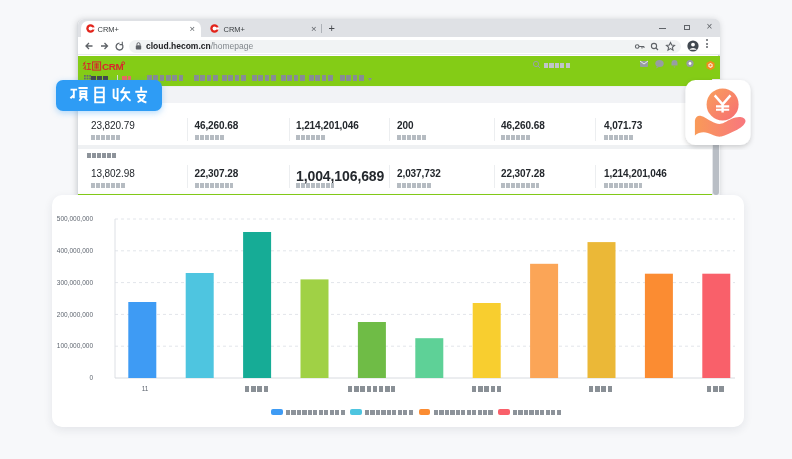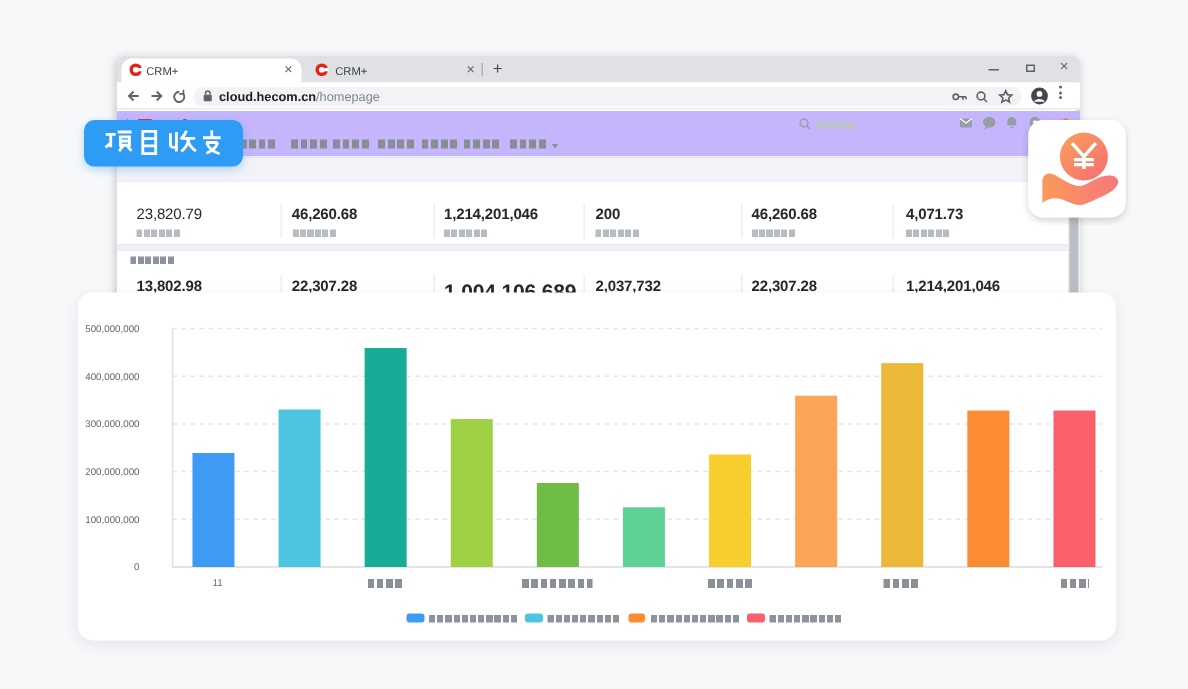--- a/index.html
+++ b/index.html
@@ -6,21 +6,21 @@
   html,body { width:792px; height:459px; overflow:hidden; }
   body { background:#f7f8fa; font-family:"Liberation Sans", sans-serif; position:relative; }
   .abs { position:absolute; }
   
   .cjk { position:absolute; --c:#757b82; --w:5px; --p:6.2px;
     background:repeating-linear-gradient(90deg, var(--c) 0, var(--c) var(--w), transparent var(--w), transparent var(--p)); }
 </style>
 </head>
 <body>
 
-<div class="abs" id="browser" style="left:76.5px; top:37px; width:642px; height:178px; background:#fff; border-radius:6px 6px 0 0; box-shadow:0 1px 6px rgba(60,64,67,.25); border-left:1px solid #d9dce0; border-right:1px solid #c9cdd2;">
+<div class="abs" id="browser" style="left:76.5px; top:19px; width:642px; height:178px; background:#fff; border-radius:6px 6px 0 0; box-shadow:0 1px 6px rgba(60,64,67,.25); border-left:1px solid #d9dce0; border-right:1px solid #c9cdd2;">
 
   <div class="abs" style="left:0; top:0; width:642px; height:18px; background:#dfe1e5; border-radius:6px 6px 0 0;">
 
     <div class="abs" style="left:3px; top:2px; width:120px; height:16px; background:#fff; border-radius:7px 7px 0 0;"></div>
 
     <svg class="abs" style="left:8px; top:5px;" width="9" height="9" viewBox="0 0 9 9">
       <circle cx="4.5" cy="4.5" r="4.2" fill="#e2231a"></circle>
       <circle cx="4.5" cy="4.5" r="1.9" fill="#fff"></circle>
       <rect x="6.1" y="3.4" width="2.9" height="2.2" fill="#fff"></rect>
     </svg>
@@ -75,21 +75,21 @@
       <circle cx="6" cy="4.6" r="1.9" fill="#fff"></circle>
       <path d="M2.2,9.8 a4.3,3.4 0 0 1 7.6,0 z" fill="#fff"></path>
     </svg>
     <div class="abs" style="left:628.5px; top:2px;">
       <div style="width:2px;height:2px;border-radius:50%;background:#5f6368;margin-bottom:1.6px;"></div>
       <div style="width:2px;height:2px;border-radius:50%;background:#5f6368;margin-bottom:1.6px;"></div>
       <div style="width:2px;height:2px;border-radius:50%;background:#5f6368;"></div>
     </div>
   </div>
 
-  <div class="abs" id="app" style="left:0; top:37px; width:642px; height:141px; background:#c4b5fd;">
+  <div class="abs" id="app" style="left:0; top:37px; width:642px; height:141px; background:#84cc16;">
 
     <svg class="abs" style="left:4.5px; top:4.5px;" width="50" height="11" viewBox="0 0 50 11">
       <g stroke="#d9242e" stroke-width="1" fill="none">
 
         <path d="M3.4,0.8 L1.4,2.6 L3,2.6 L1,4.8 M1.4,7.6 L3.2,6.2 M3.2,4.2 L3.2,9"></path>
         <path d="M4.8,2.6 h4 M6.8,2.6 v5.6 M4.5,8.4 h4.6"></path>
 
         <rect x="10.6" y="0.9" width="8" height="8.2"></rect>
         <path d="M12.1,3.1 h5 M12.1,5 h5 M12.1,6.9 h5 M14.6,2.2 v5.4"></path>
       </g>
@@ -168,21 +168,21 @@
     <div class="cjk" style="left:423.5px; top:79px; width:29px; height:5px; --c:#b6bcc2; --w:4px; --p:5px;"></div>
     <div class="cjk" style="left:526.5px; top:79px; width:29px; height:5px; --c:#b6bcc2; --w:4px; --p:5px;"></div>
     <div class="abs" style="left:109px; top:61.5px; width:1px; height:23px; background:#eceef0;"></div>
     <div class="abs" style="left:211px; top:61.5px; width:1px; height:23px; background:#eceef0;"></div>
     <div class="abs" style="left:311px; top:61.5px; width:1px; height:23px; background:#eceef0;"></div>
     <div class="abs" style="left:416px; top:61.5px; width:1px; height:23px; background:#eceef0;"></div>
     <div class="abs" style="left:517px; top:61.5px; width:1px; height:23px; background:#eceef0;"></div>
 
     <div class="cjk" style="left:9.5px; top:97px; width:29px; height:5px; --c:#8d939a; --w:4px; --p:5px;"></div>
 
-    <div class="abs" style="left:13.5px; top:111.5px; font-size:10px; font-weight:bold; color:#24282d; letter-spacing:-0.1px;">13,802.98</div>
+    <div class="abs" style="left:13.5px; top:111.5px; font-size:10px; font-weight:normal; color:#24282d; letter-spacing:-0.1px;">13,802.98</div>
     <div class="abs" style="left:117px; top:111.5px; font-size:10px; font-weight:bold; color:#24282d; letter-spacing:-0.1px;">22,307.28</div>
     <div class="abs" style="left:218.5px; top:111.5px; font-size:14px; font-weight:bold; color:#24282d; letter-spacing:-0.1px;">1,004,106,689</div>
     <div class="abs" style="left:319.5px; top:111.5px; font-size:10px; font-weight:bold; color:#24282d; letter-spacing:-0.1px;">2,037,732</div>
     <div class="abs" style="left:423.5px; top:111.5px; font-size:10px; font-weight:bold; color:#24282d; letter-spacing:-0.1px;">22,307.28</div>
     <div class="abs" style="left:526.5px; top:111.5px; font-size:10px; font-weight:bold; color:#24282d; letter-spacing:-0.1px;">1,214,201,046</div>
     <div class="cjk" style="left:13.5px; top:126.5px; width:34px; height:5px; --c:#b6bcc2; --w:4px; --p:5px;"></div>
     <div class="cjk" style="left:117px; top:126.5px; width:38px; height:5px; --c:#b6bcc2; --w:4px; --p:5px;"></div>
     <div class="cjk" style="left:218.5px; top:126.5px; width:38px; height:5px; --c:#b6bcc2; --w:4px; --p:5px;"></div>
     <div class="cjk" style="left:319.5px; top:126.5px; width:34px; height:5px; --c:#b6bcc2; --w:4px; --p:5px;"></div>
     <div class="cjk" style="left:423.5px; top:126.5px; width:38px; height:5px; --c:#b6bcc2; --w:4px; --p:5px;"></div>

